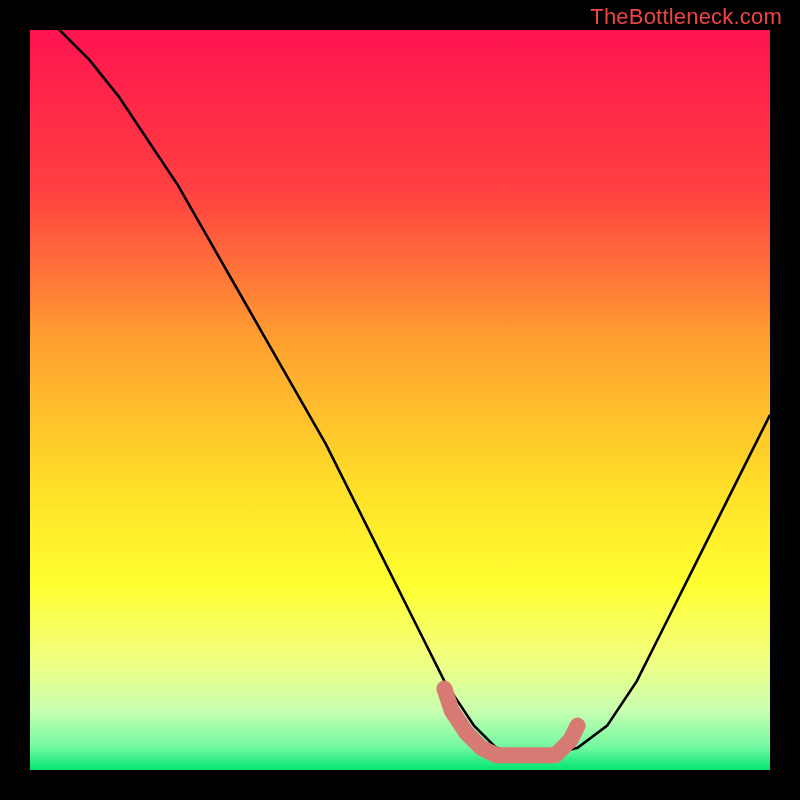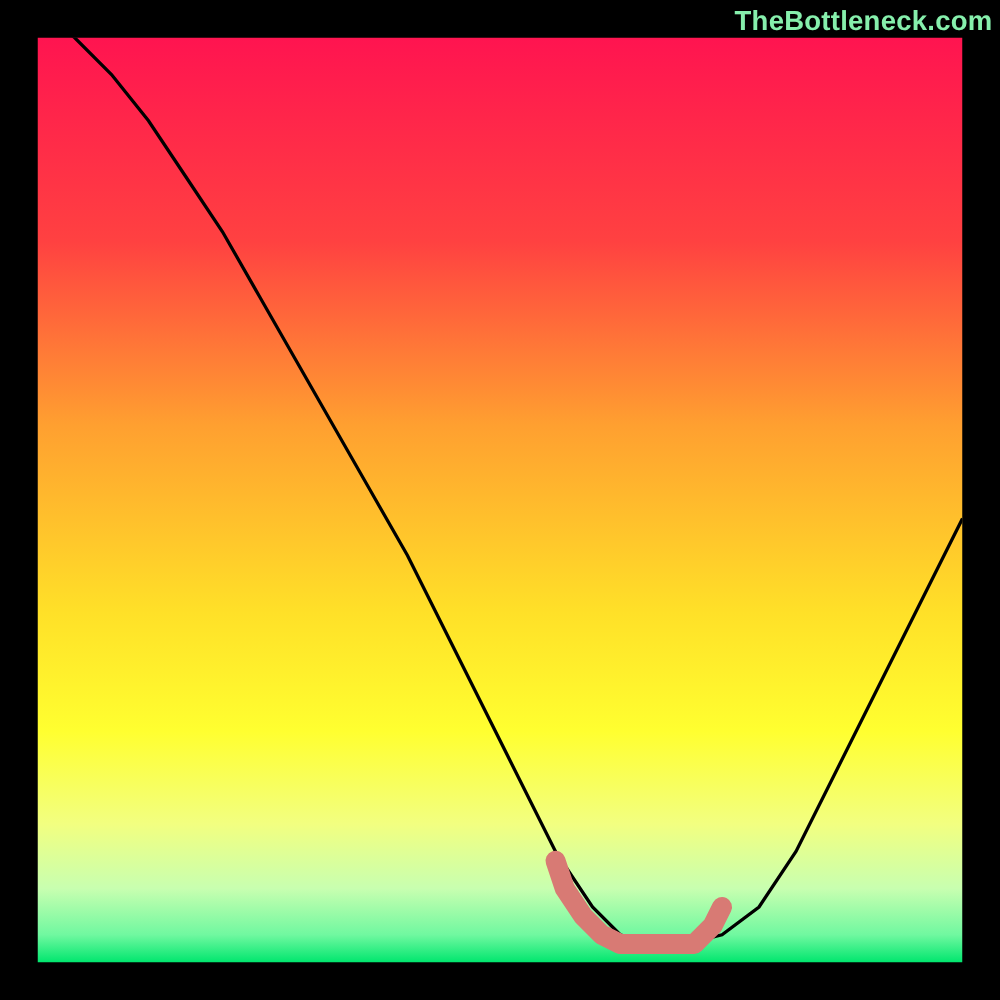--- a/index.html
+++ b/index.html
@@ -13,24 +13,24 @@
   }
   .stage {
     position: relative;
     width: 800px;
     height: 800px;
     background: #000;
   }
   .watermark {
     position: absolute;
     top: 4px;
-    right: 6px;
-    color: #86efac;
+    right: 18px;
+    color: #ef4444;
     font-size: 22px;
-    font-weight: 700;
+    font-weight: 400;
     letter-spacing: 0.2px;
     user-select: none;
   }
   svg {
     position: absolute;
     left: 30px;
     top: 30px;
     width: 740px;
     height: 740px;
     display: block;

